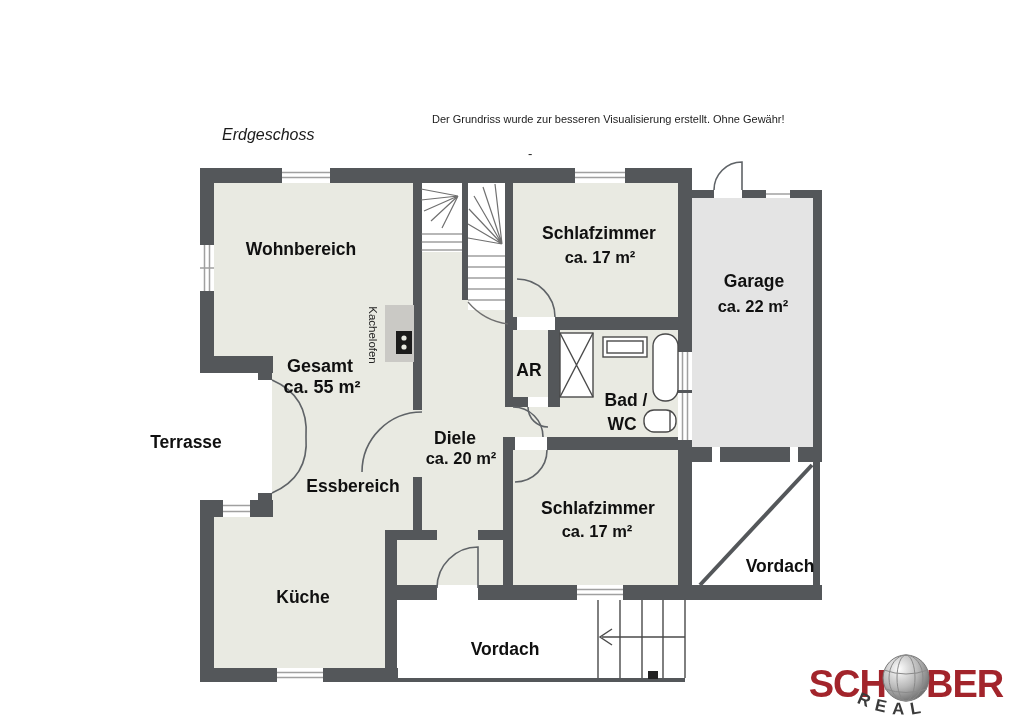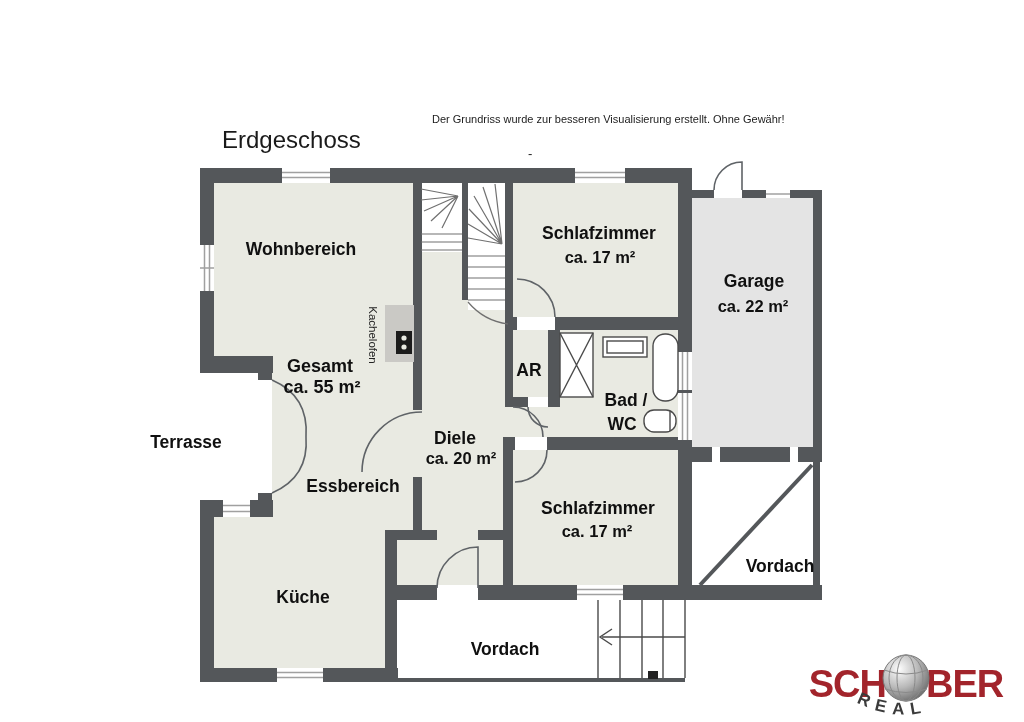--- a/index.html
+++ b/index.html
@@ -1,18 +1,18 @@
 <!DOCTYPE html>
 <html style="--wall: #54575a; --room-fill: #e9eae2; --garage-fill: #e4e4e4; --stove-fill: #cac9c5; --logo-red: #a2242b; --logo-gray: #3b3b3b;"><head>
 <meta charset="utf-8">
 <style>
   html,body{margin:0;padding:0;background:#fff;}
   #stage{position:relative;width:1024px;height:722px;background:#fff;overflow:hidden;
          font-family:"Liberation Sans",sans-serif;}
-  #plan-title{position:absolute;left:222px;top:126px;font-size:24px;color:#1a1a1a;}
+  #plan-title{position:absolute;left:222px;top:126px;font-size:16px;color:#1a1a1a;font-style:italic;}
   #disclaimer{position:absolute;left:432px;top:110px;font-size:11px;line-height:18px;color:#1c1c1c;width:460px;}
   #disclaimer-dash{position:absolute;left:528px;top:146px;font-size:13px;color:#1c1c1c;}
   svg{position:absolute;left:0;top:0;}
   svg text{font-family:"Liberation Sans",sans-serif;fill:#101010;font-weight:bold;}
   .lbl{font-size:17.5px;}
   .sub{font-size:16.5px;}
   .big{font-size:18px;}
   .tiny{font-size:11.5px;font-weight:normal;fill:#222;}
   .wall{fill:var(--wall,#54575a);}
   .room{fill:var(--room-fill,#e9eae2);}

